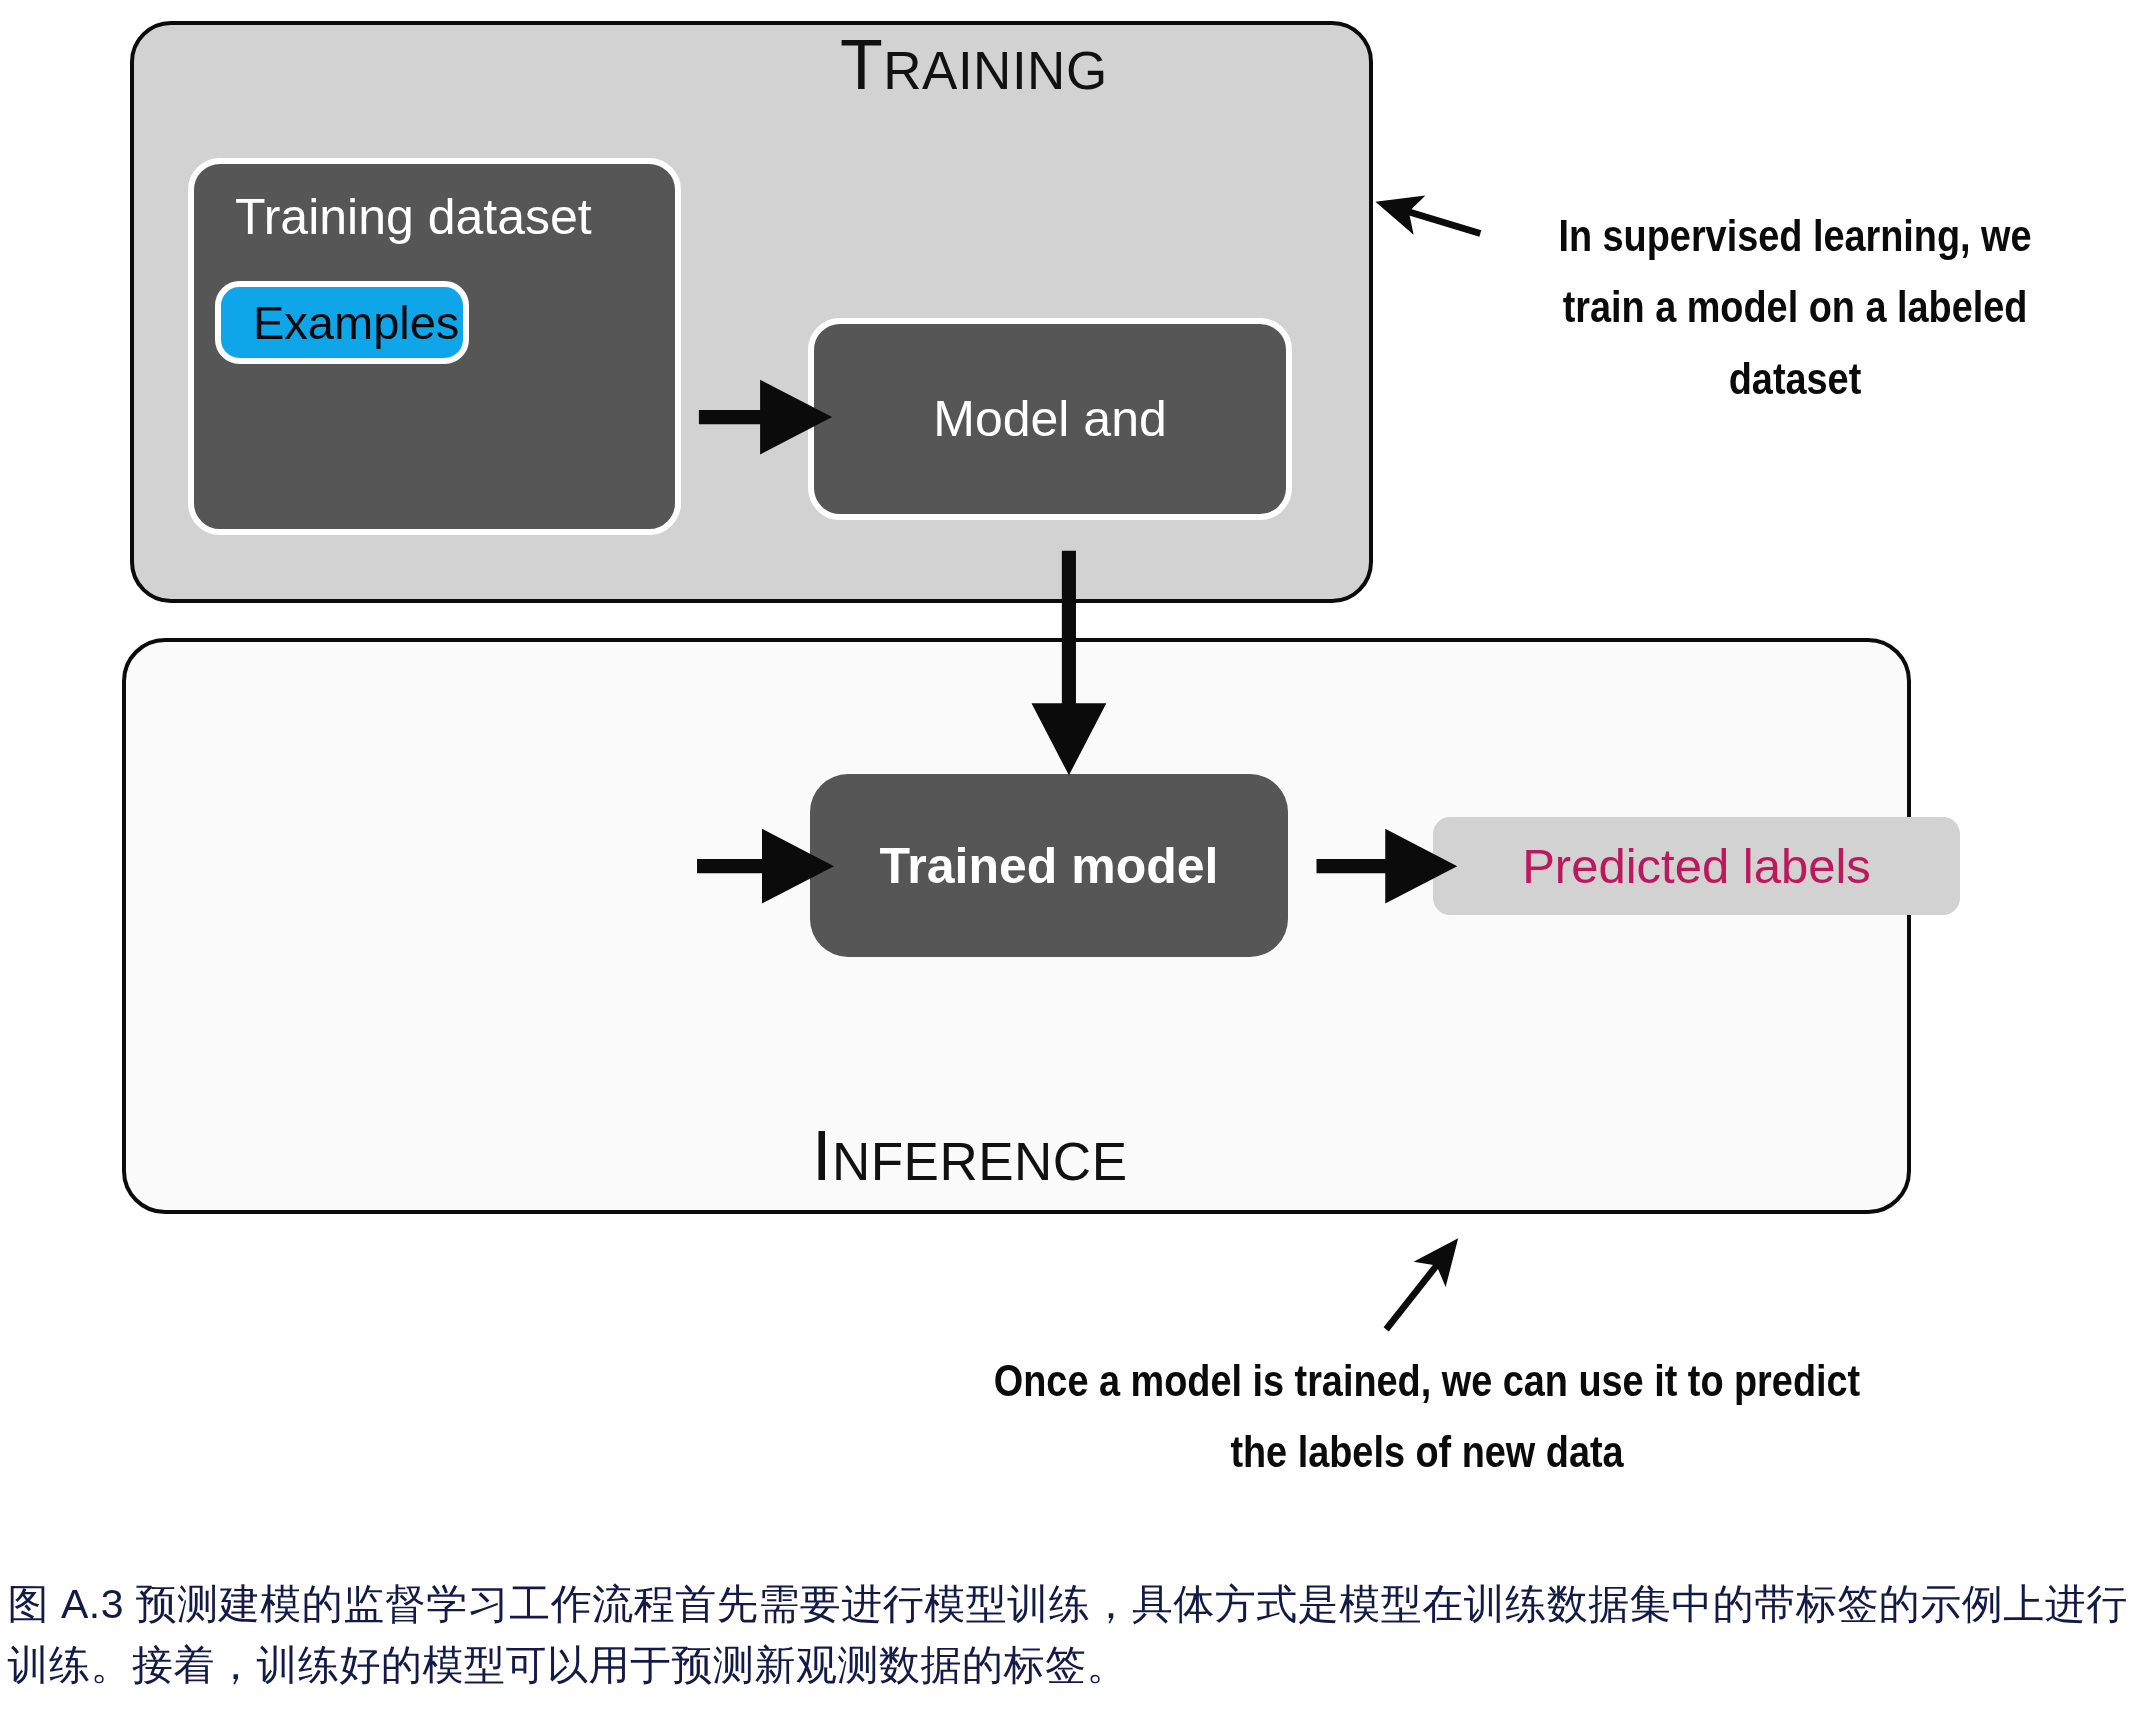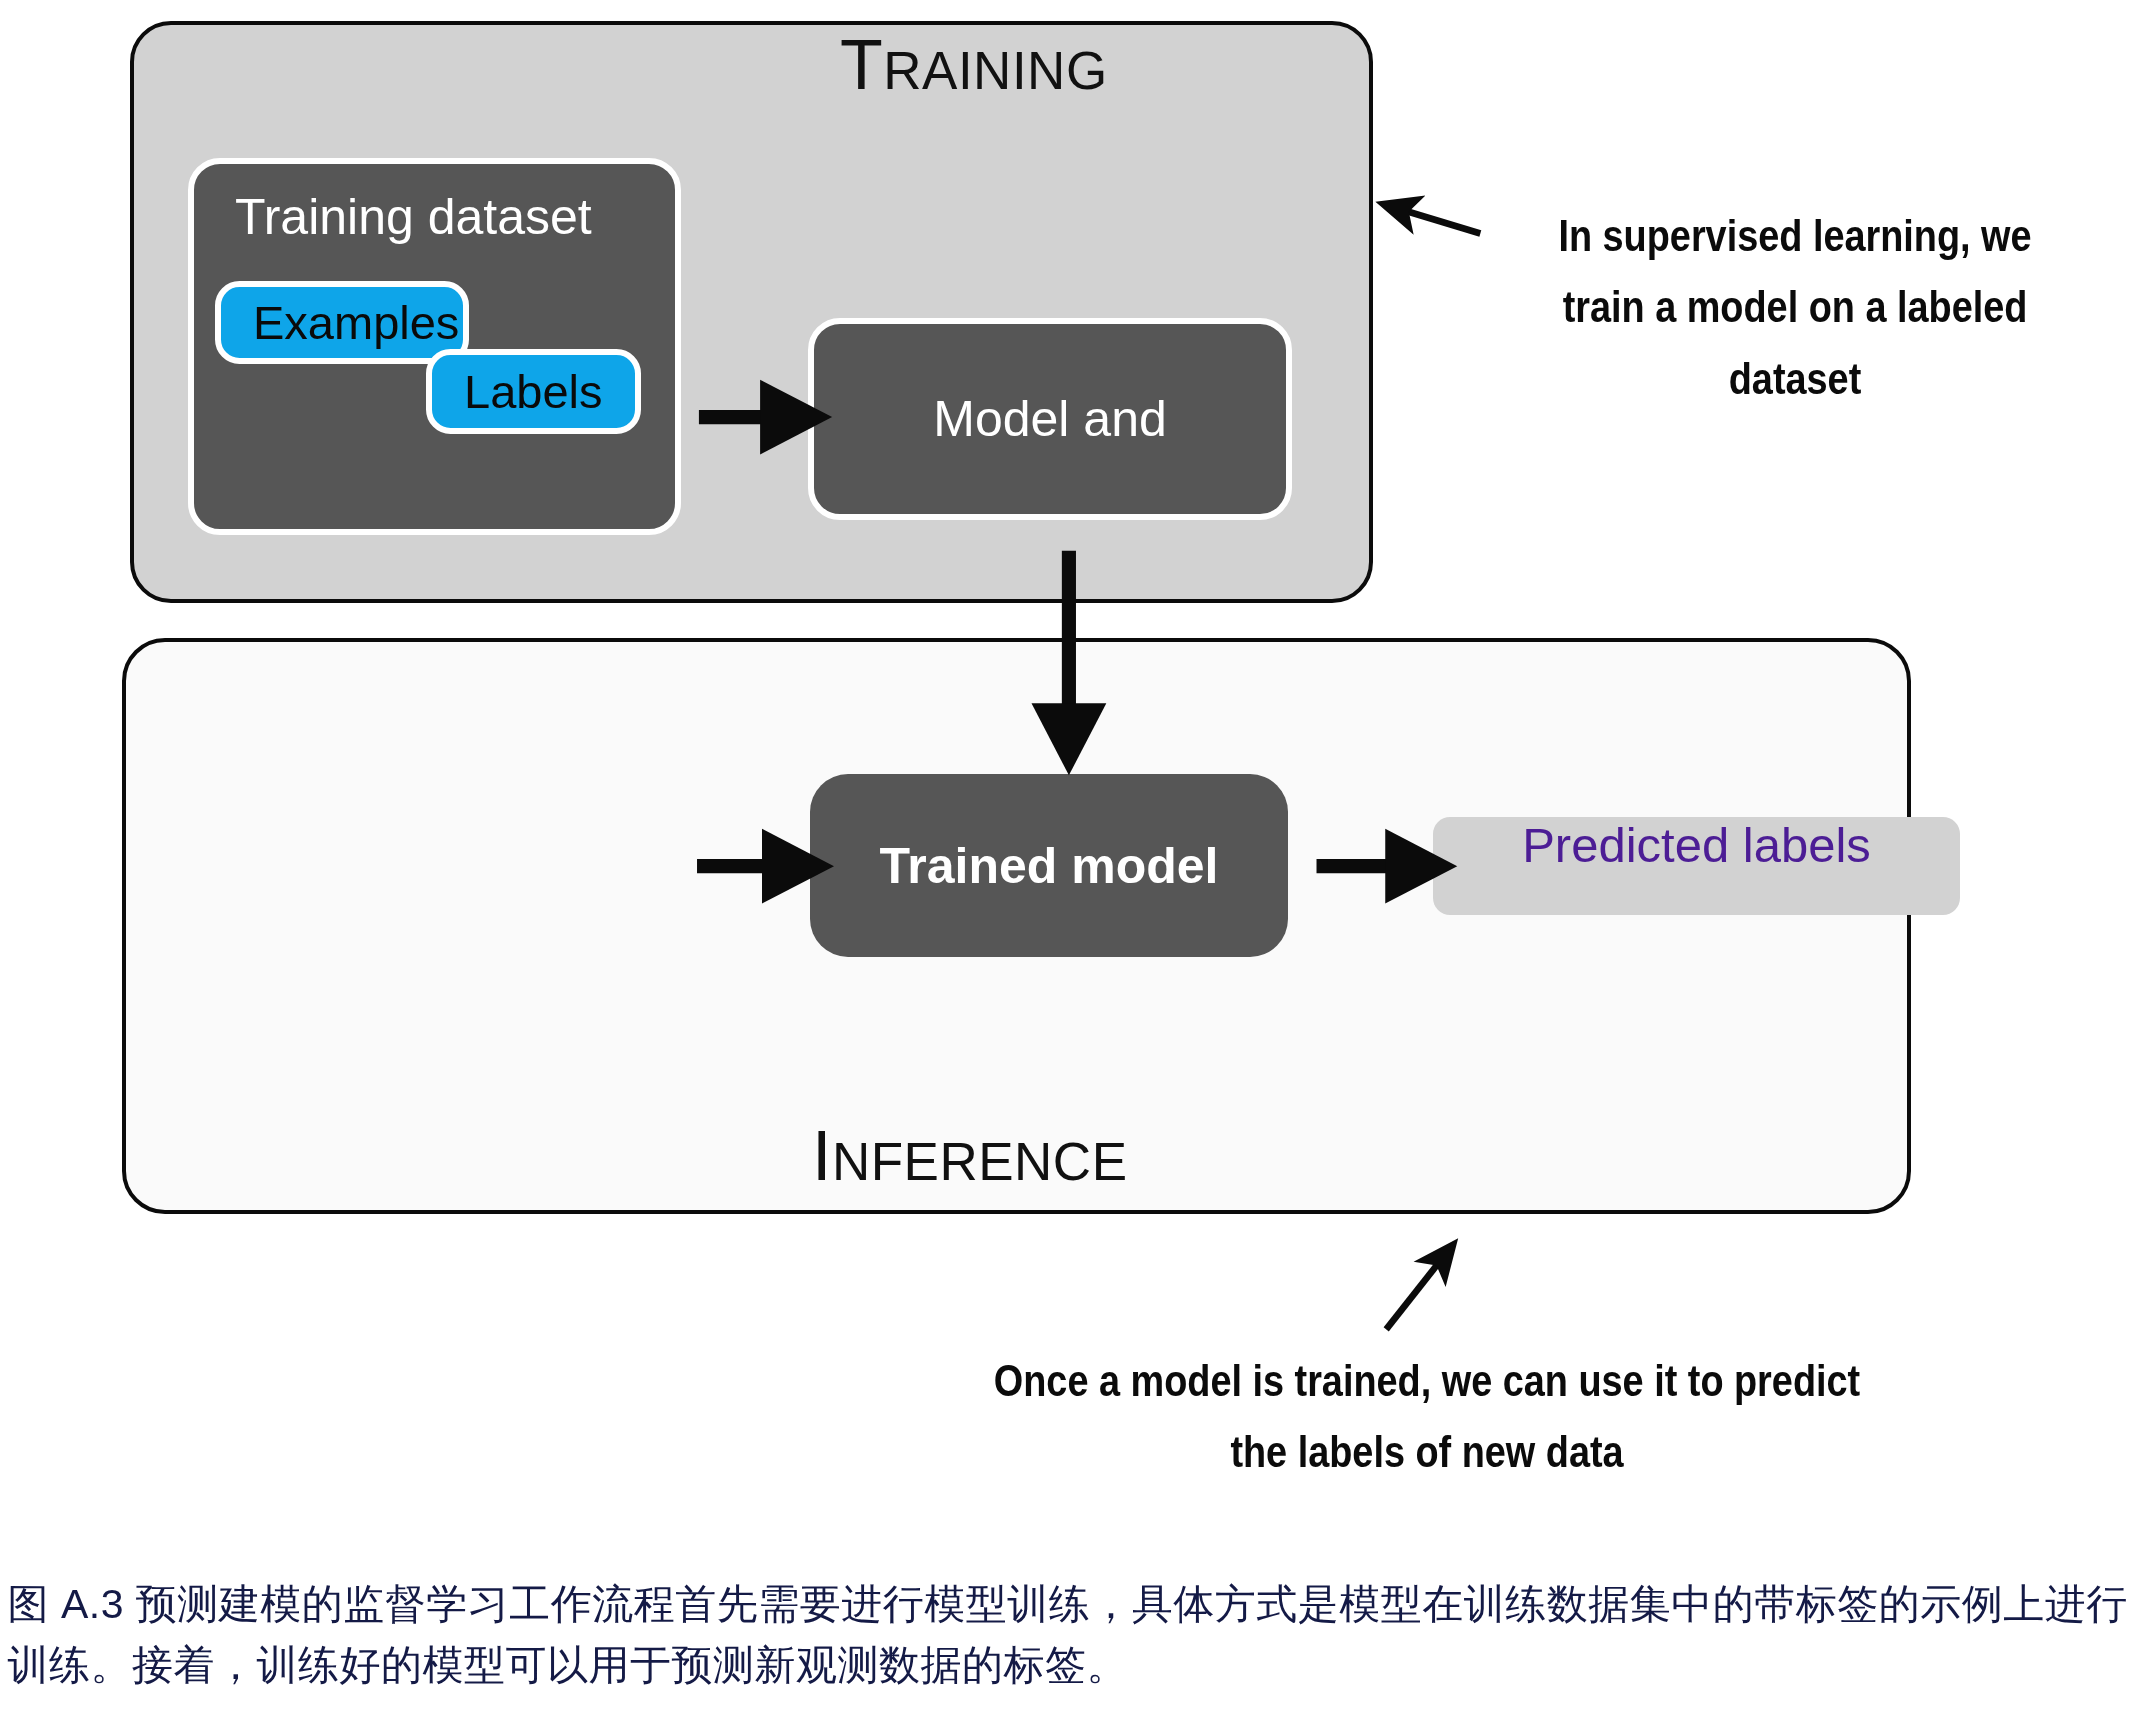--- a/index.html
+++ b/index.html
@@ -165,22 +165,23 @@
   }
   #predicted-labels {
     position: absolute;
     left: 1433px;
     top: 817px;
     width: 527px;
     height: 98px;
     background: #d2d2d2;
     border-radius: 17px;
     display: flex;
-    justify-content: center;
-    color: #4c1d95;
+    align-items: center;
+    justify-content: center;
+    color: #be185d;
     font-size: 49px;
     box-sizing: border-box;
   }
 
   
   .annotation {
     position: absolute;
     color: #0b0b0b;
     font-family: "Liberation Sans Narrow", "Liberation Sans", sans-serif;
     font-weight: bold;
@@ -229,23 +230,20 @@
 
   <div class="section-caps" id="training-title">
     <span class="big">T</span><span class="small">RAINING</span>
   </div>
 
   <div class="dark-panel" id="training-dataset-box"></div>
   <div id="training-dataset-label">Training dataset</div>
 
   <div class="light-chip" id="examples-chip">
     <span>Examples</span>
-  </div>
-  <div class="light-chip" id="labels-chip">
-    <span>Labels</span>
   </div>
 
   <div class="dark-panel" id="model-box">
     <div class="model-text">
       <div>Model and</div>
     </div>
   </div>
 
   <div class="section-inference"></div>
 

